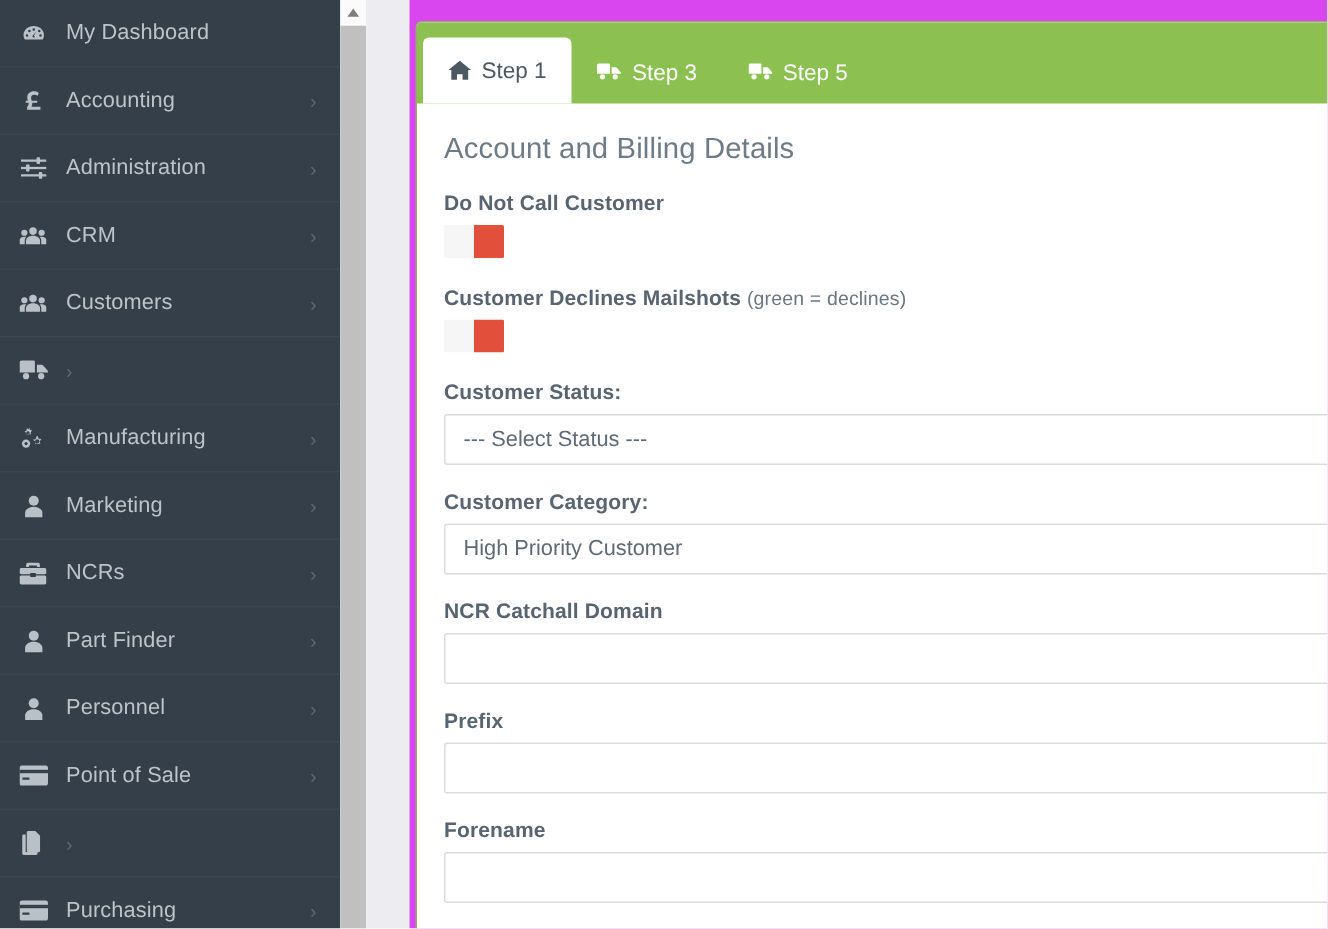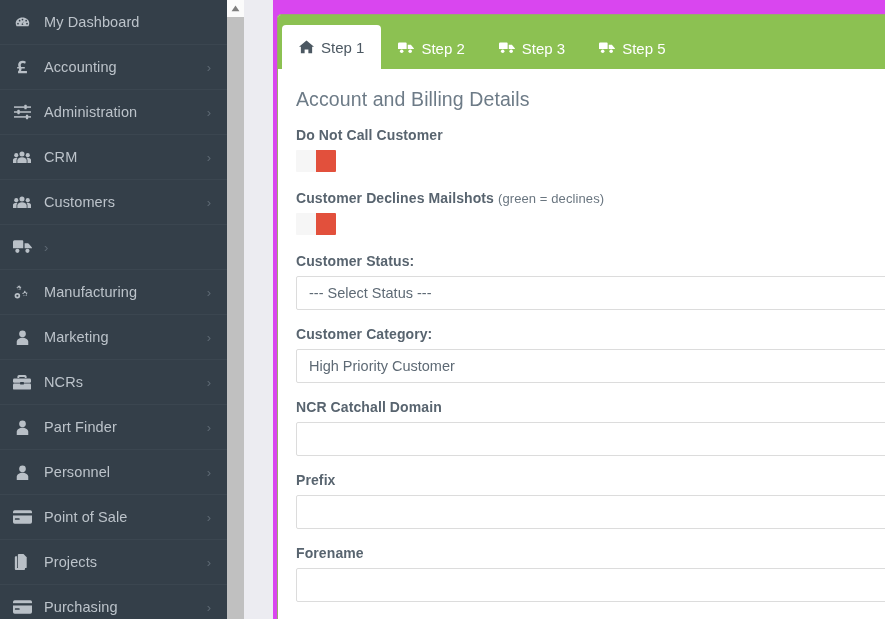--- a/index.html
+++ b/index.html
@@ -337,21 +337,20 @@
       <span class="nav-caret">›</span>
     </div>
 
     <div class="nav-item">
       <span class="nav-icon">
         <svg width="16" height="16" viewBox="0 0 16 17" fill="currentColor">
             <path d="M4.6 0h5l3.4 3.4V14a1 1 0 01-1 1H4.6a1 1 0 01-1-1V1a1 1 0 011-1z"></path>
             <path d="M1.4 2.4h1.4v12.4h8.4v1.2a1 1 0 01-1 1H1.4a1 1 0 01-1-1V3.4a1 1 0 011-1z"></path>
           </svg>
       </span>
-      <span class="nav-label">Projects</span>
       <span class="nav-caret">›</span>
     </div>
 
     <div class="nav-item">
       <span class="nav-icon">
         <svg width="19" height="14" viewBox="0 0 20 14" fill="currentColor">
             <rect x="0" y="0" width="20" height="14" rx="1.8"></rect>
             <rect x="0" y="3" width="20" height="2.4" fill="#343f49"></rect>
             <rect x="2" y="8.4" width="5" height="1.6" rx="0.4" fill="#343f49"></rect>
           </svg>
@@ -382,31 +381,20 @@
 
         <div class="tab active">
           <span class="tab-icon">
             <svg width="15" height="14" viewBox="0 0 16 14" fill="currentColor">
                 <path d="M8 0L0 6.6h2v7h4v-4h4v4h4v-7h2L8 0z"></path>
               </svg>
           </span>
           <span>Step 1</span>
         </div>
 
-        <div class="tab">
-          <span class="tab-icon">
-            <svg width="16" height="12" viewBox="0 0 20 14" fill="currentColor">
-                <path d="M0 1.6A1.6 1.6 0 011.6 0h8.2a1 1 0 011 1v7.4H0V1.6z"></path>
-                <path d="M12.2 3h3.4c.4 0 .8.2 1 .5l2.9 3.4c.3.3.5.8.5 1.2v.3h-7.8V3z"></path>
-                <circle cx="4.6" cy="11" r="2.2"></circle>
-                <circle cx="15.2" cy="11" r="2.2"></circle>
-              </svg>
-          </span>
-          <span>Step 2</span>
-        </div>
 
         <div class="tab">
           <span class="tab-icon">
             <svg width="16" height="12" viewBox="0 0 20 14" fill="currentColor">
                 <path d="M0 1.6A1.6 1.6 0 011.6 0h8.2a1 1 0 011 1v7.4H0V1.6z"></path>
                 <path d="M12.2 3h3.4c.4 0 .8.2 1 .5l2.9 3.4c.3.3.5.8.5 1.2v.3h-7.8V3z"></path>
                 <circle cx="4.6" cy="11" r="2.2"></circle>
                 <circle cx="15.2" cy="11" r="2.2"></circle>
               </svg>
           </span>

